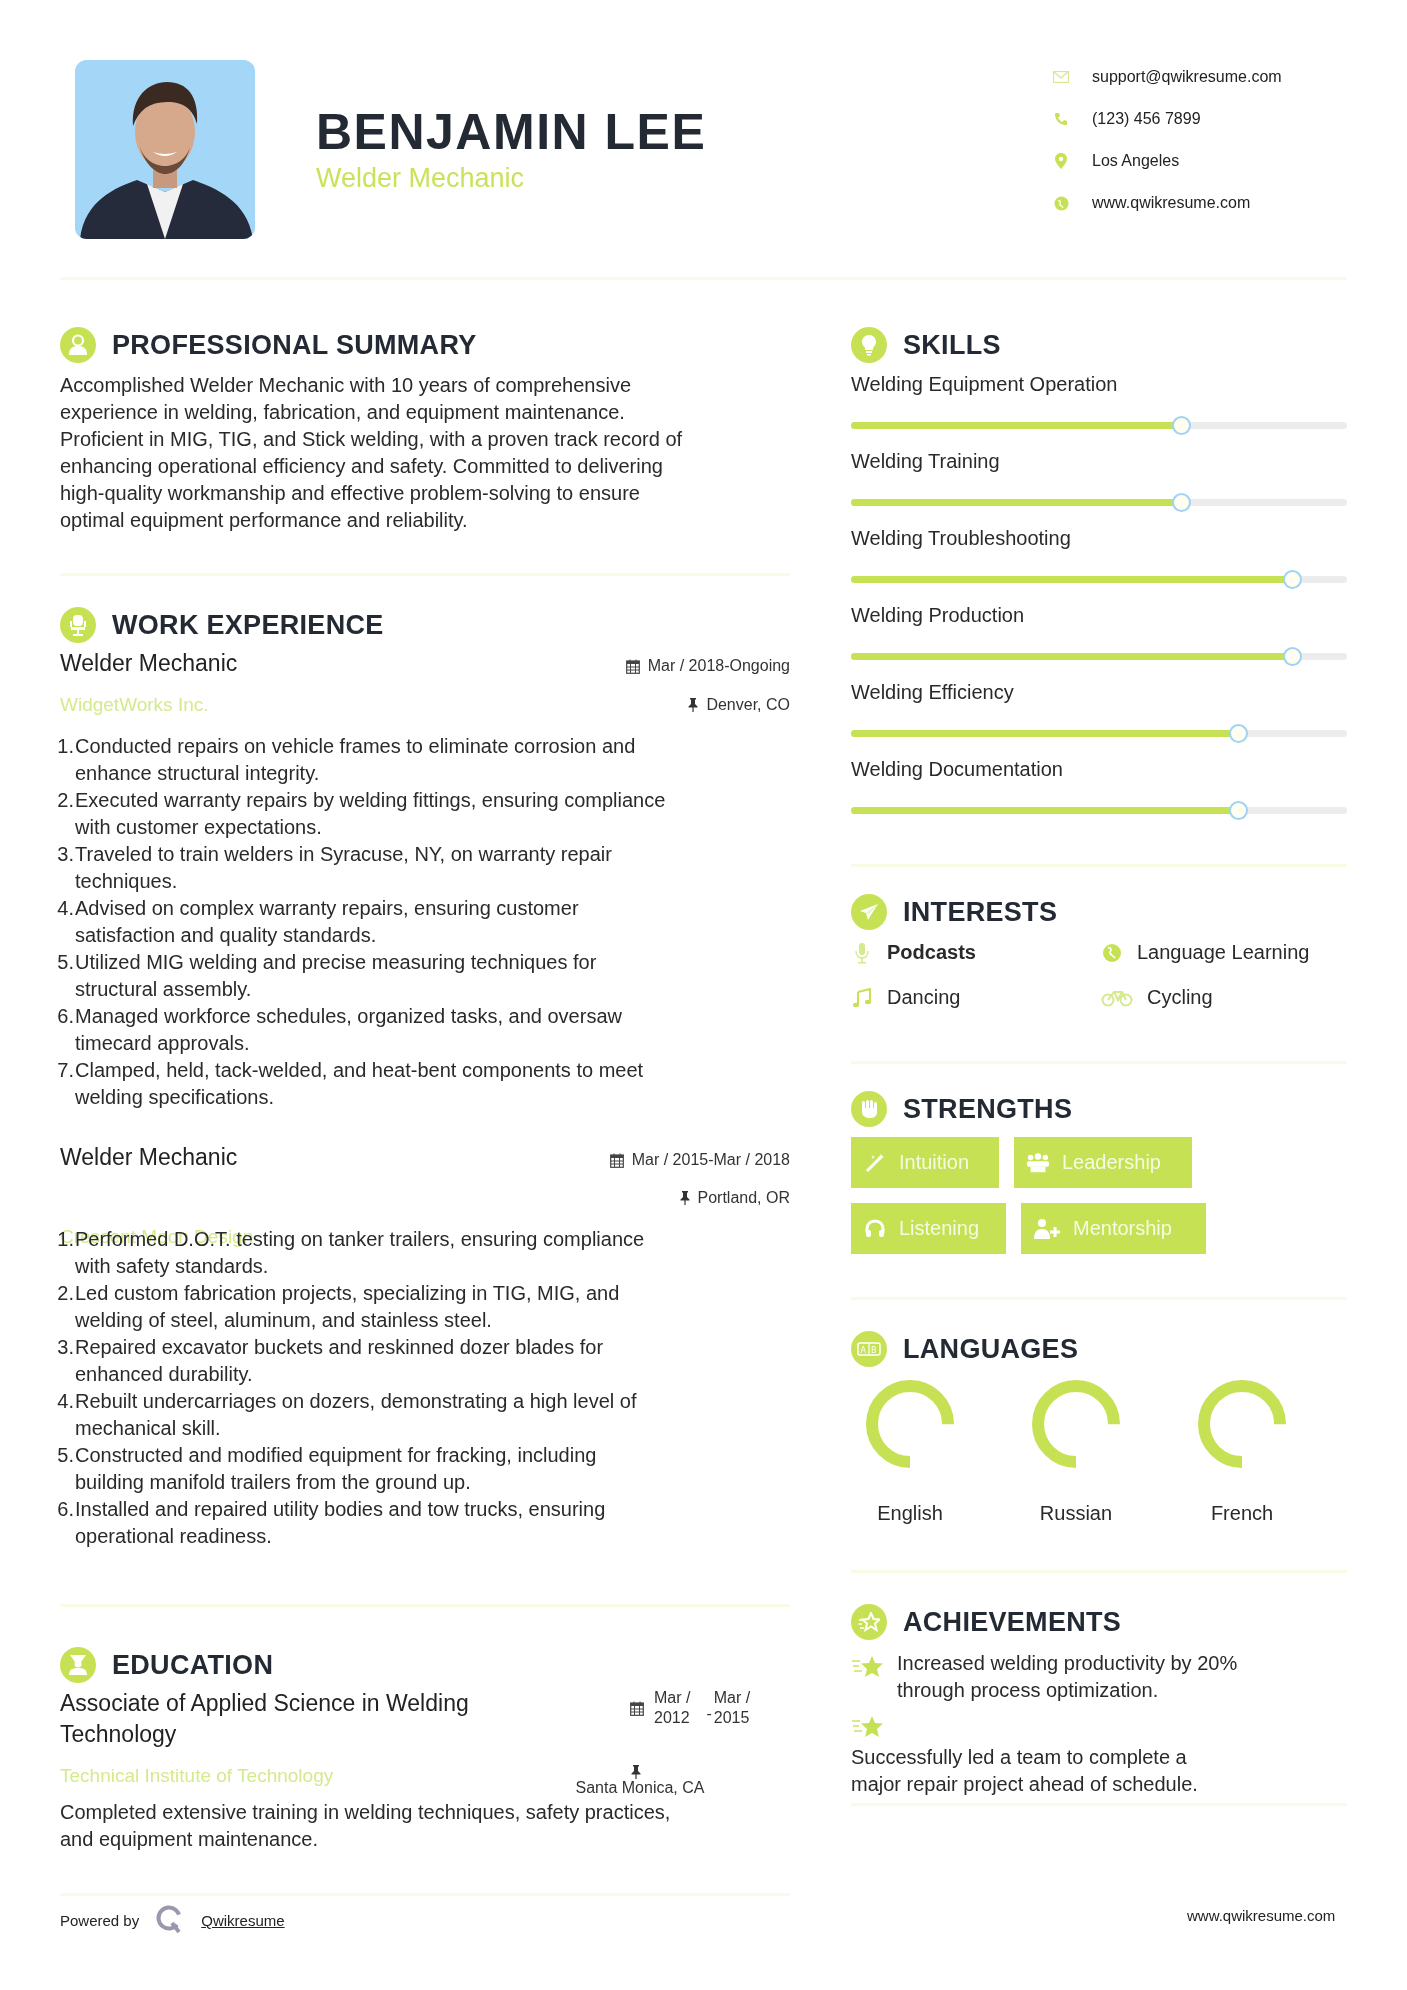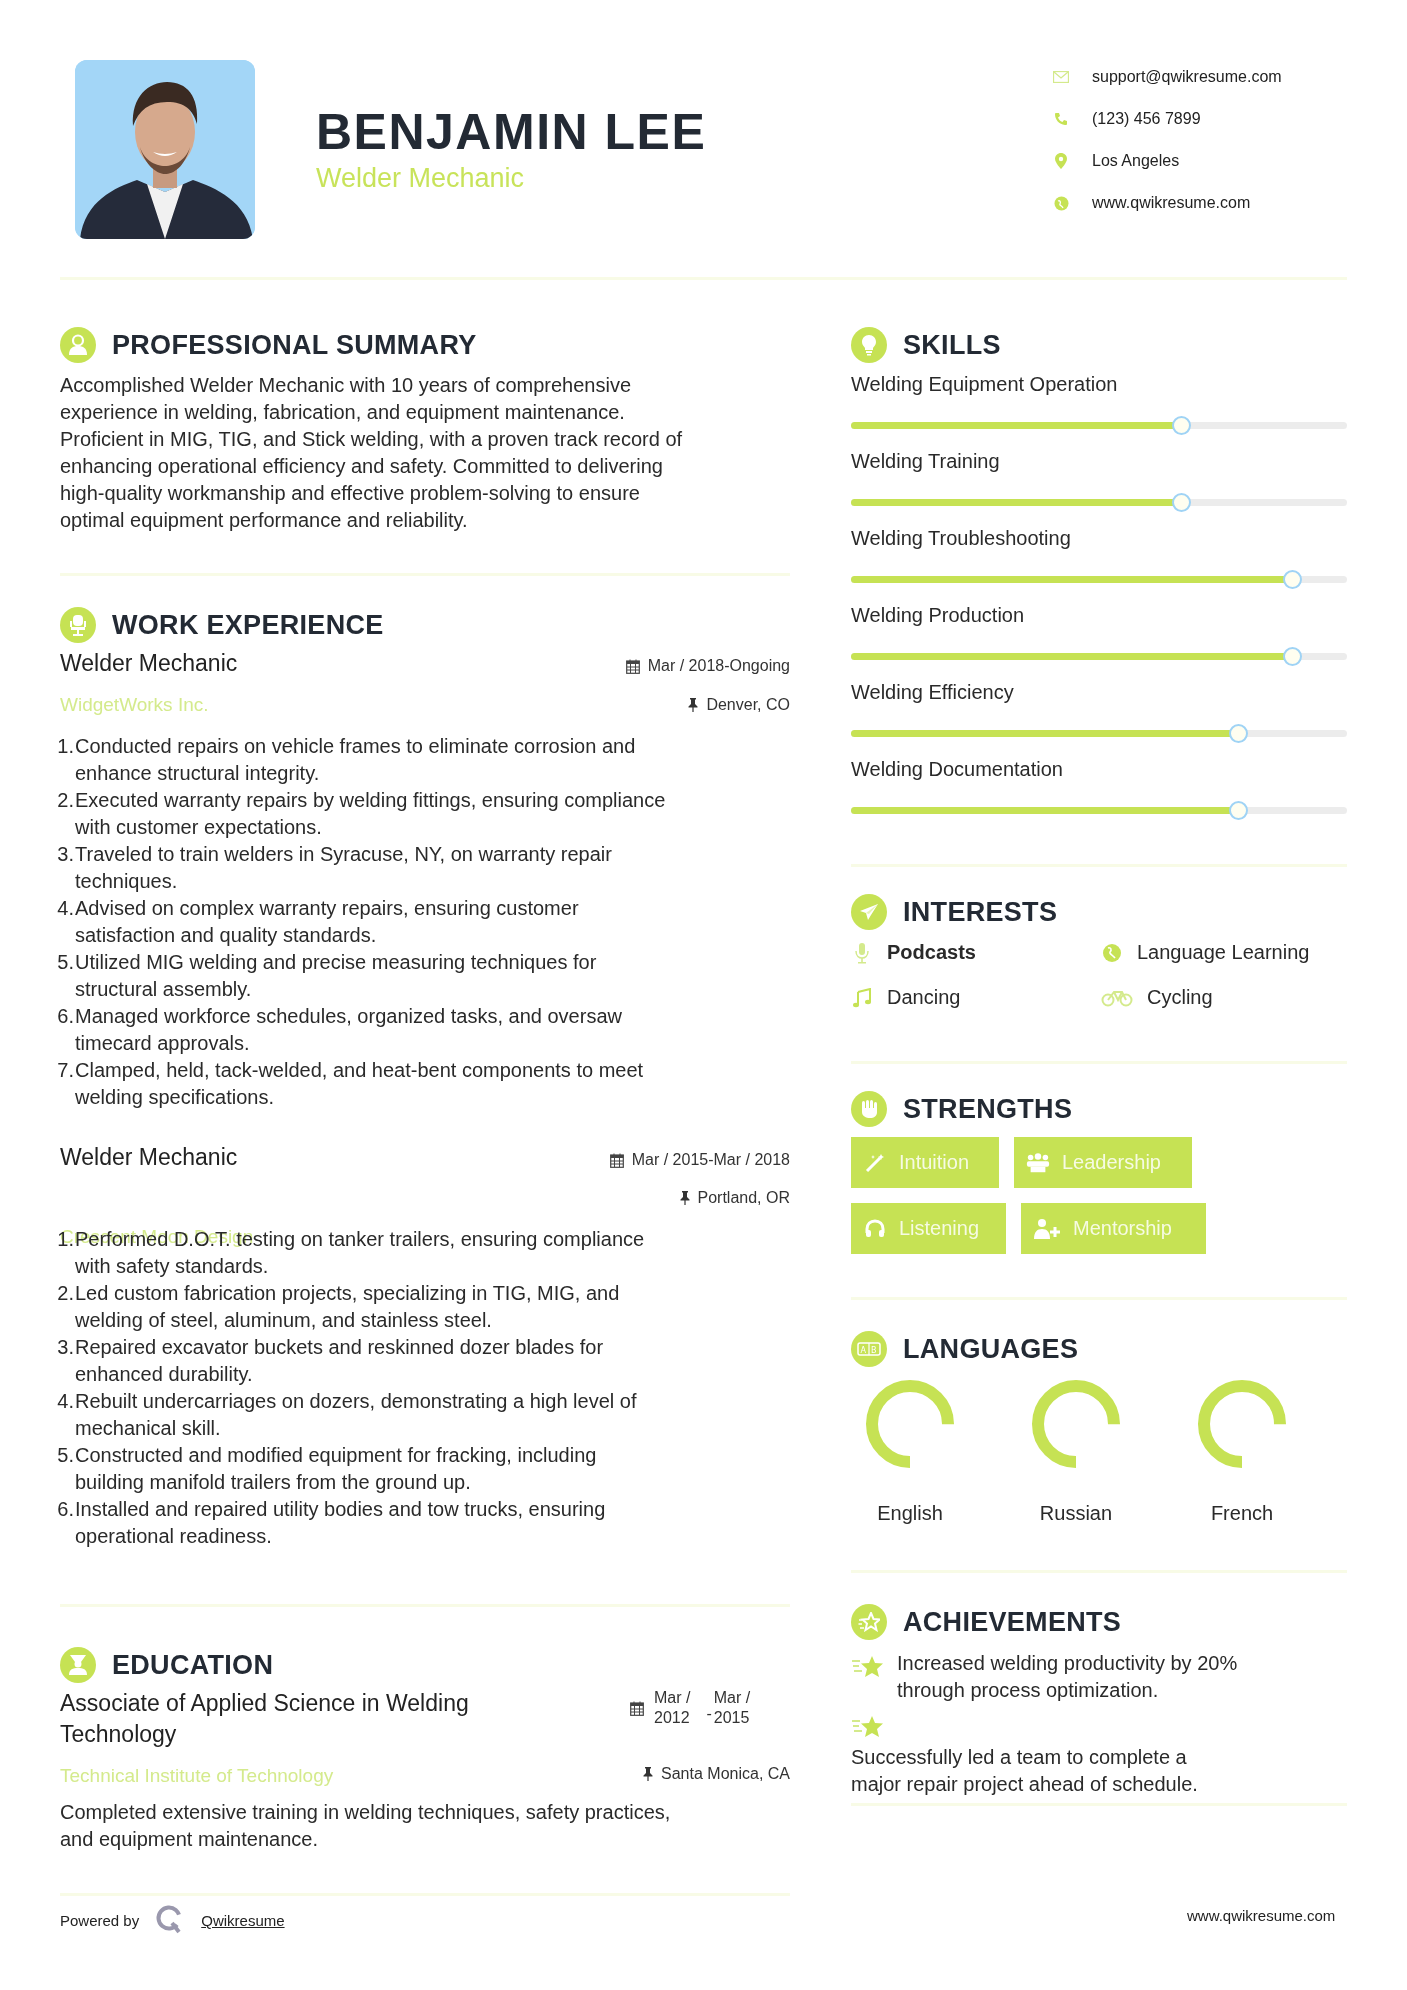--- a/index.html
+++ b/index.html
@@ -284,21 +284,21 @@
     <div>Mar /</div>
     <div>2012</div>
   </span>
   <span style="display:inline-block; margin-right:2px; margin-top:12px;">-</span>
   <span style="display:inline-block;">
     <div>Mar /</div>
     <div>2015</div>
   </span>
 </div>
 <div class="abs company" style="left:60px; top:1764px;">Technical Institute of Technology</div>
-<div class="abs meta" style="left:490px; top:1765px; width:300px;">
+<div class="abs meta" style="left:490px; top:1765px; width:300px;flex-direction:column;">
   <span class="mi">
     <svg width="10" height="14" viewBox="0 0 10 14">
         <path d="M2 0 H8 V1.5 H7 V6 L9.5 8.5 V9.5 H5.6 V14 H4.4 V9.5 H0.5 V8.5 L3 6 V1.5 H2 Z" fill="#333"></path>
       </svg>
   </span>
   <span>Santa Monica, CA</span>
 </div>
 <div class="abs para" style="left:60px; top:1799px; width:740px;">
   <div>Completed extensive training in welding techniques, safety practices,</div>
   <div>and equipment maintenance.</div>

